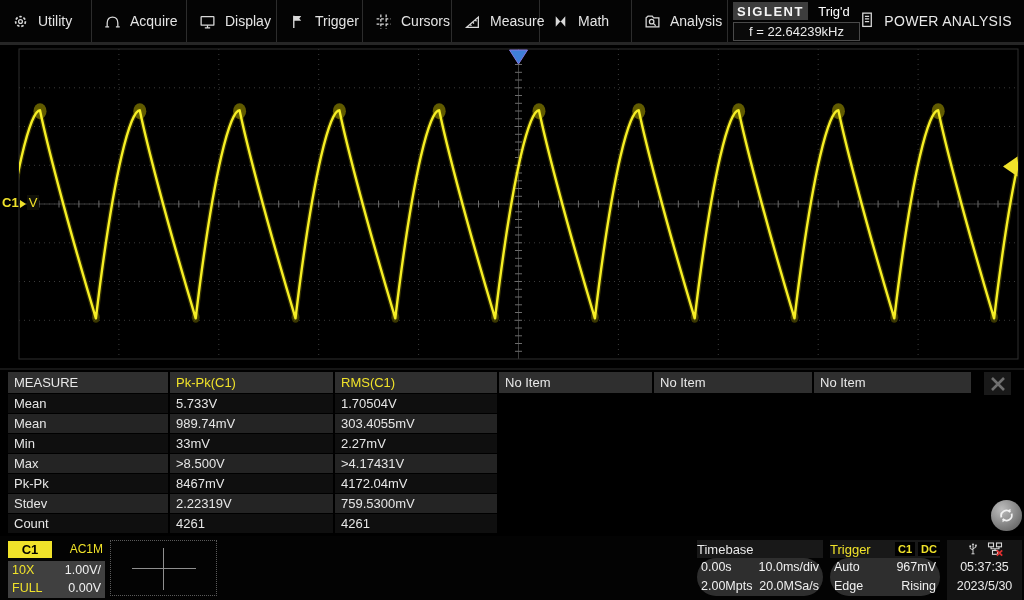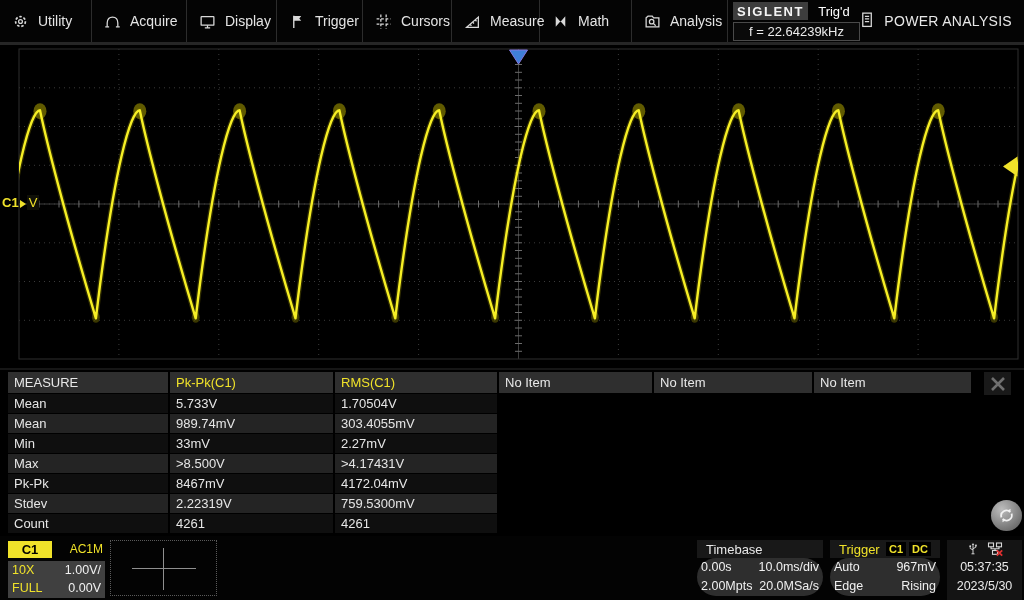--- a/index.html
+++ b/index.html
@@ -54,21 +54,21 @@
   .ch-coupling{margin-left:auto;color:#f0e22a;font-size:12px;padding-right:2px;}
   .ch-body{margin-top:3px;background:#404040;height:37px;display:flex;flex-direction:column;justify-content:space-evenly;}
   .bb-row{display:flex;justify-content:space-between;padding:0 4px;line-height:17px;}
   .yel{color:#f0e22a;}
   .wht{color:#f0f0f0;}
   .empty-slot{left:110px;width:107px;height:56px;border:1px dotted #5a5a5a;}
   .empty-slot .hline{position:absolute;left:21px;top:27px;width:64px;height:1px;background:#8f8f8f;}
   .empty-slot .vline{position:absolute;left:52px;top:7px;width:1px;height:42px;background:#8f8f8f;}
   .tb-box{left:697px;width:126px;height:56px;}
   .trg-box{left:830px;width:110px;height:56px;}
-  .box-head{height:18px;background:#181818;display:flex;align-items:center;padding:0 9px;color:#e8e8e8;font-size:13px;}
+  .box-head{height:18px;background:#181818;display:flex;align-items:center;padding:0 0;color:#e8e8e8;font-size:13px;}
   .box-body{margin-top:0;background:#2e2e2e;height:38px;display:flex;flex-direction:column;justify-content:space-evenly;color:#f0f0f0;border-radius:19px;}
   .trg-chips{margin-left:auto;display:flex;gap:3px;}
   .chip{background:#000;color:#f0e22a;font-weight:bold;font-size:11px;padding:0 3px;line-height:14px;}
   .status-box{left:947px;width:75px;height:64px;background:#141414;display:flex;flex-direction:column;align-items:center;}
   .status-icons{height:18px;display:flex;align-items:center;gap:7px;}
   .status-box .time,.status-box .date{font-size:12.5px;color:#e8e8e8;line-height:19px;}
 </style>
 </head>
 <body>
 

